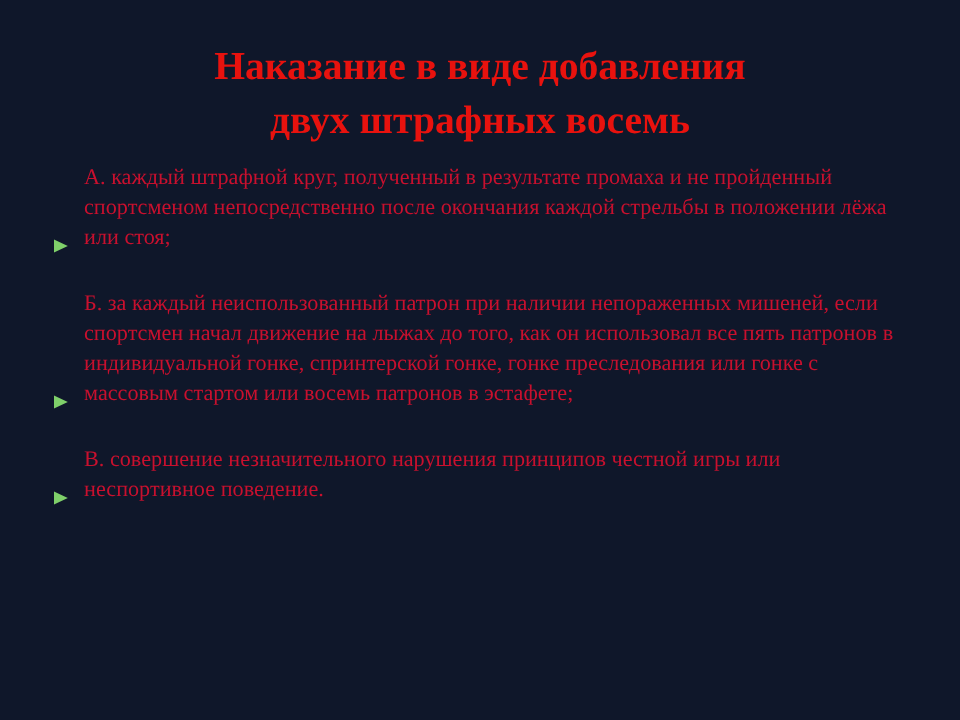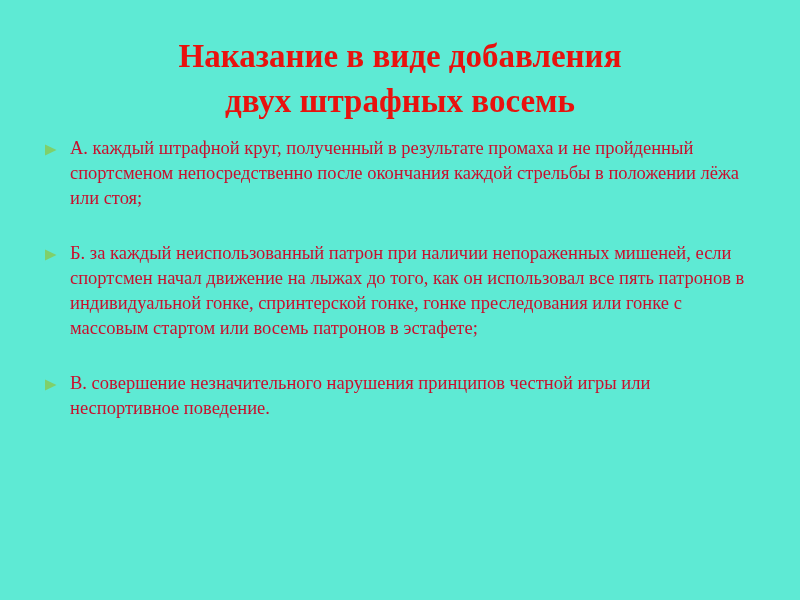--- a/index.html
+++ b/index.html
@@ -12,21 +12,21 @@
     height: 600px;
     background: #ffffff;
     font-family: "Liberation Serif", "DejaVu Serif", serif;
     overflow: hidden;
   }
 
   .slide {
     position: relative;
     width: 800px;
     height: 600px;
-    background: #5eead4;
+    background: #0f172a;
     box-sizing: border-box;
   }
 
   
   .slide-title {
     position: absolute;
     left: 60px;
     top: 34px;
     width: 680px;
     text-align: center;
@@ -45,21 +45,21 @@
   
   .body-block {
     position: absolute;
     left: 44px;
     top: 136px;
     width: 712px;
   }
 
   .bullet-row {
     display: flex;
-    align-items: flex-start;
+    align-items: flex-end;
     margin-bottom: 30px;
   }
   .bullet-row:last-child {
     margin-bottom: 0;
   }
 
   .bullet-marker {
     flex: 0 0 auto;
     width: 26px;
     padding-top: 8px;

